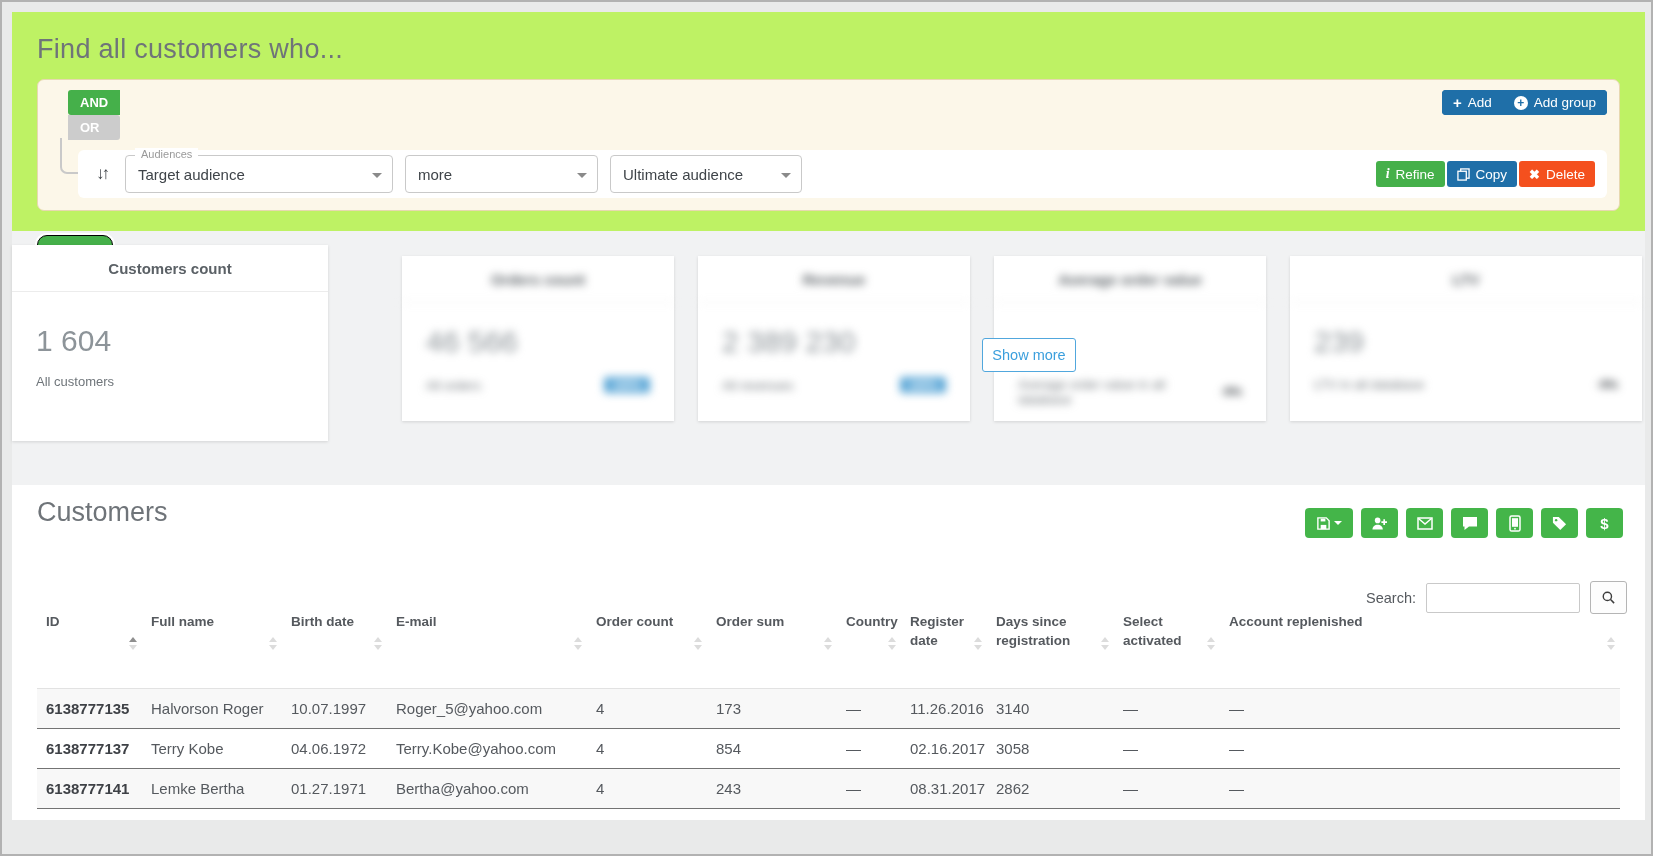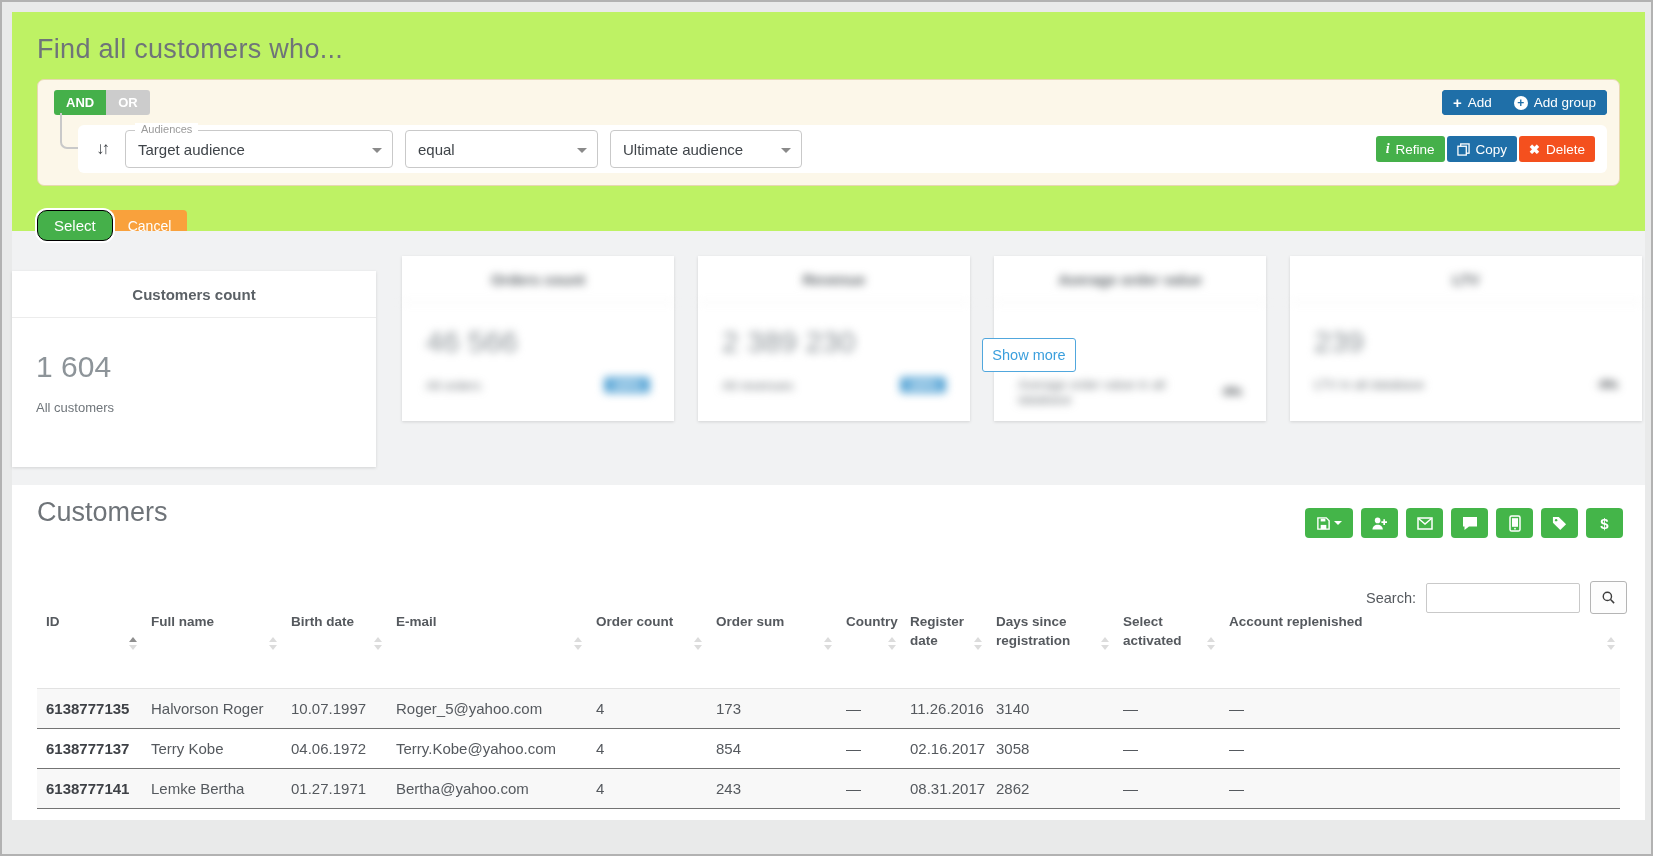--- a/index.html
+++ b/index.html
@@ -16,21 +16,21 @@
 
   
   .sec-filter { background:#bef264; height:219px; position:relative; }
   .big-title { font-size:27px; font-weight:400; color:#6f7479; padding:22px 0 14px 25px; letter-spacing:.3px; }
   .filter-panel {
     margin-left:25px; width:1583px;
     background:#fcf7e9; border:1px solid #e7d8b0; border-radius:7px;
     padding:10px 12px 12px;
   }
   .panel-top { display:flex; justify-content:space-between; align-items:flex-start; }
-  .toggle { display:inline-flex; margin-left:4px; }
+  .toggle { display:inline-flex; margin-left:18px;flex-direction:column; }
   .tg { color:#fff; font-weight:700; font-size:13px; padding:5px 12px; cursor:pointer; }
   .tg-and { background:#45b04a; border-radius:3px 0 0 3px; }
   .tg-or  { background:#cccccc; border-radius:0 3px 3px 0; }
   .add-group-wrap { background:#1f6fa8; border-radius:4px; display:flex; overflow:hidden; }
   .btn-blue { background:#1f6fa8; color:#fff; border:none; font-size:13.5px; padding:4px 11px;
               display:inline-flex; align-items:center; gap:6px; cursor:pointer; font-family:inherit; }
   .plus { font-weight:700; font-size:15px; }
   .circle-plus { width:14px; height:14px; border-radius:50%; background:#fff; color:#1f6fa8;
                  font-weight:700; font-size:12px; line-height:14px; text-align:center; display:inline-block; }
   .cond-wrap { position:relative; margin:10px 0 0 16px; }
@@ -66,21 +66,21 @@
   .card-head { height:47px; display:flex; align-items:center; justify-content:center;
                font-size:15px; font-weight:700; color:#5b6166; border-bottom:1px solid #ececec; }
   .card-body { padding:0 24px; }
   .metric { font-size:30px; color:#8d9499; font-weight:400; }
   .caption { font-size:13px; color:#6f757a; }
   .cap-row { display:flex; justify-content:space-between; align-items:center; }
   .badge-blue { background:#5ba7d7; color:#fff; font-size:11px; font-weight:700;
                 padding:2px 9px; border-radius:3px; }
   .badge-dark { color:#4a4f54; font-weight:700; font-size:12px; }
   .blurry { filter:blur(4px); }
-  .card1 { left:0; top:40px; width:364px; height:196px; z-index:2; }
+  .card1 { left:0; top:14px; width:316px; height:196px; z-index:2; }
   .card1 .metric { margin-top:32px; }
   .card1 .caption { margin-top:16px; }
   .cardN { top:25px; width:272px; height:165px; }
   .cardN .metric { margin-top:22px; }
   .cardN .cap-row { margin-top:18px; }
   .card2 { left:390px; } .card3 { left:686px; } .card4 { left:982px; }
   .card5 { left:1278px; width:352px; }
   .show-more { position:absolute; left:970px; top:107px; width:94px; height:34px; z-index:3;
                background:#fff; border:1px solid #51a7dd; color:#3b9fdd; font-size:14.5px;
                border-radius:3px; display:flex; align-items:center; justify-content:center;
@@ -143,21 +143,21 @@
 
       <div class="cond-wrap">
         <div class="connector"></div>
         <div class="cond-row">
           <span class="updown">↓↑</span>
           <div class="dd dd1">
             <span class="dd-label">Audiences</span>
             <span>Target audience</span>
           </div>
           <div class="dd dd2">
-            <span>equal</span>
+            <span>more</span>
           </div>
           <div class="dd dd3">
             <span>Ultimate audience</span>
           </div>
           <div class="row-actions">
             <button class="btn-sm bg-green">
               <span class="i-ital">i</span>
               <span>Refine</span>
             </button>
             <button class="btn-sm bg-blue">

